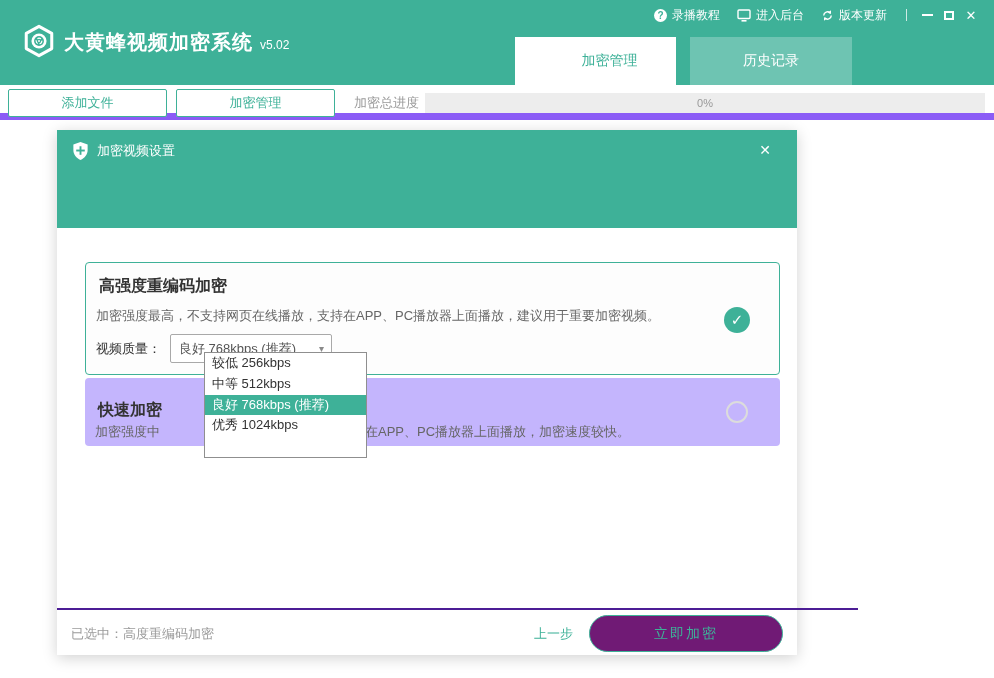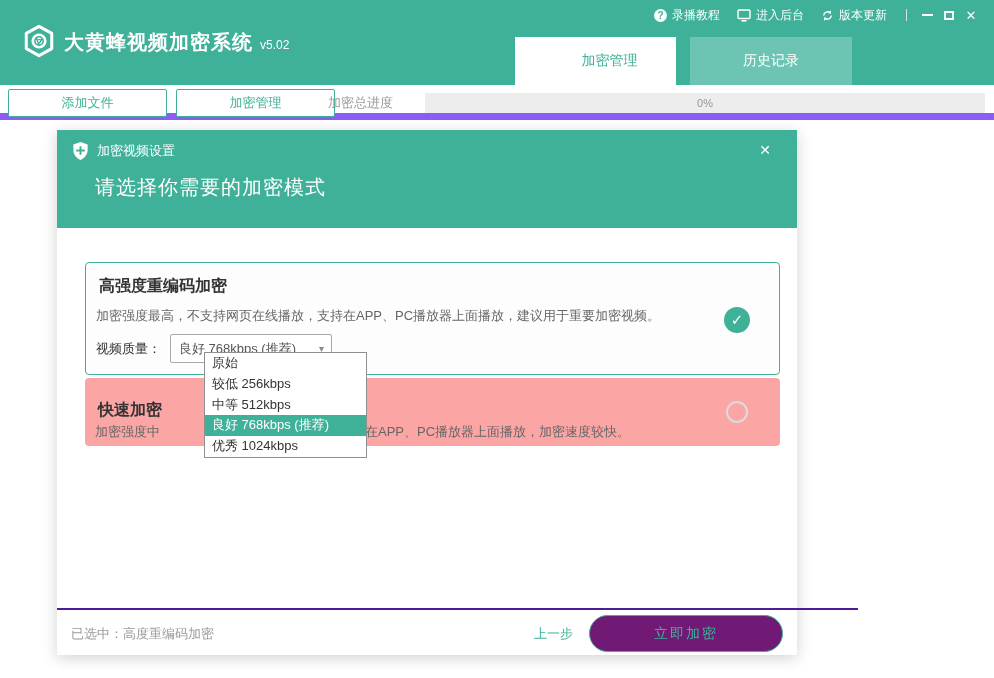--- a/index.html
+++ b/index.html
@@ -34,42 +34,42 @@
   .tab-inactive { left:690px; width:162px; background:rgba(255,255,255,0.25); color:#ffffff; }
 
   
   .toolbar { position:absolute; left:0; top:85px; width:994px; height:35px; background:#fff;
              border-bottom:7px solid #8b5cf6; }
   .tb-btn { position:absolute; top:4px; height:28px; background:#fff; border:1px solid #3eb198;
             border-radius:2px; color:#3eb198; font-size:13px; cursor:pointer;
             font-family:"Liberation Sans","DejaVu Sans",sans-serif; }
   .tb-btn.add { left:8px; width:159px; }
   .tb-btn.del { left:176px; width:159px; }
-  .progress-label { position:absolute; left:328px; top:0; height:35px; line-height:35px;
+  .progress-label { position:absolute; left:354px; top:0; height:35px; line-height:35px;
                     color:#9a9a9a; font-size:13px; }
   .progress-bar { position:absolute; left:425px; top:8px; width:560px; height:20px; background:#ededed;
                   overflow:hidden; }
   .progress-fill { position:absolute; left:0; top:0; height:100%; background:#3eb198; width:0%; }
   .progress-text { position:absolute; left:0; top:0; width:100%; height:20px; line-height:20px;
                    text-align:center; color:#999; font-size:11px; }
 
   
   .modal { position:absolute; left:57px; top:130px; width:740px; height:525px; background:#fff;
            box-shadow:0 3px 14px rgba(0,0,0,0.18); }
   .modal-header { position:absolute; left:0; top:0; width:740px; height:98px; background:#3eb198; }
   .shield-icon { position:absolute; left:14px; top:11px; width:19px; height:20px; }
   .modal-title { position:absolute; left:40px; top:12px; height:18px; line-height:18px;
                  color:#fff; font-size:13px;text-align:right; }
   .modal-close { position:absolute; right:22px; top:10px; width:20px; height:20px; line-height:20px;
                  text-align:center; color:#fff; font-size:14px; cursor:pointer; }
   .modal-heading { position:absolute; left:38px; top:44px; color:#fff; font-size:20px; letter-spacing:1px; }
 
   .option-box { position:absolute; left:28px; width:695px; border-radius:4px; }
   .box1 { top:120px; height:113px; background:#fdfdfd; border:1px solid #3eb198;margin-top:12px; }
-  .box2 { top:248px; height:68px; background:#fca5a5; }
+  .box2 { top:248px; height:68px; background:#c4b5fd; }
   .opt-title { position:absolute; left:13px; font-size:16px; font-weight:bold; color:#333; white-space:nowrap; }
   .box1 .opt-title { top:13px; }
   .box2 .opt-title { top:22px; }
   .opt-desc { position:absolute; font-size:13px; color:#666; white-space:nowrap; }
   .box1 .opt-desc { left:10px; top:44px; }
   .desc-left { left:10px; top:45px; }
   .desc-right { left:254px; top:45px; }
 
   .quality-label { position:absolute; left:10px; top:71px; height:29px; line-height:29px;
                    font-size:13px; color:#333; }
@@ -164,21 +164,20 @@
 
 <div class="modal">
   <div class="modal-header">
     <svg class="shield-icon" viewBox="0 0 20 21">
       <path d="M10 1 L17.5 3.6 V9.5 C17.5 14.3 14.3 17.9 10 20 C5.7 17.9 2.5 14.3 2.5 9.5 V3.6 Z" fill="#ffffff"></path>
       <rect x="9" y="5.5" width="2" height="9" fill="#3eb198"></rect>
       <rect x="5.5" y="9" width="9" height="2" fill="#3eb198"></rect>
     </svg>
     <span class="modal-title">加密视频设置</span>
     <span class="modal-close">✕</span>
-    <div class="modal-heading">请选择你需要的加密模式</div>
   </div>
 
   <div class="option-box box1">
     <div class="opt-title">高强度重编码加密</div>
     <div class="opt-desc">加密强度最高，不支持网页在线播放，支持在APP、PC播放器上面播放，建议用于重要加密视频。</div>
     <span class="quality-label">视频质量：</span>
     <div class="quality-select">
       <span class="sel-text">良好 768kbps (推荐)</span>
       <span class="sel-arrow">▾</span>
     </div>
@@ -186,21 +185,20 @@
   </div>
 
   <div class="option-box box2">
     <div class="opt-title">快速加密</div>
     <div class="opt-desc desc-left">加密强度中</div>
     <div class="opt-desc desc-right">支持在APP、PC播放器上面播放，加密速度较快。</div>
     <div class="radio-circle"></div>
   </div>
 
   <ul class="dropdown-list">
-    <li>原始</li>
     <li>较低 256kbps</li>
     <li>中等 512kbps</li>
     <li class="hl">良好 768kbps (推荐)</li>
     <li>优秀 1024kbps</li>
   </ul>
 
   <div class="modal-footer">
     <span class="footer-selected">已选中：高度重编码加密</span>
     <span class="footer-back">上一步</span>
     <button class="footer-encrypt">立即加密</button>

